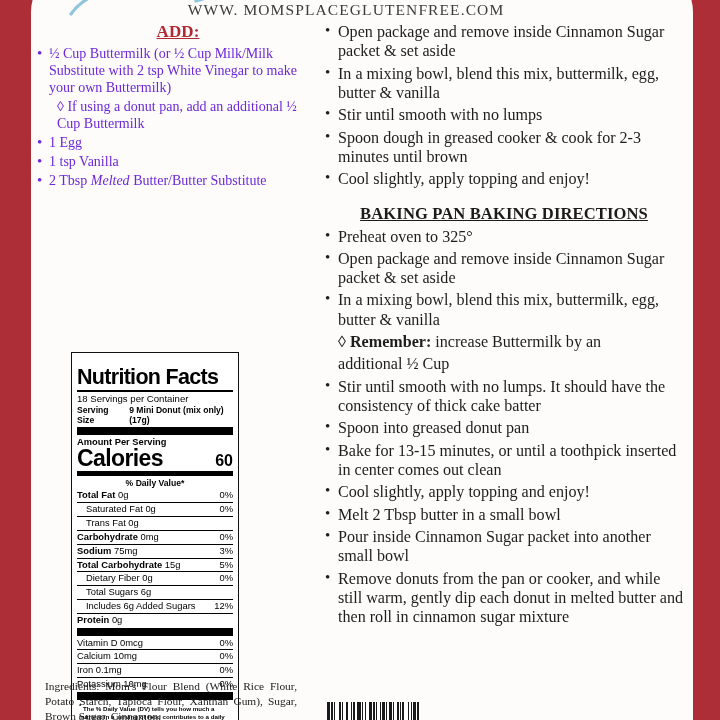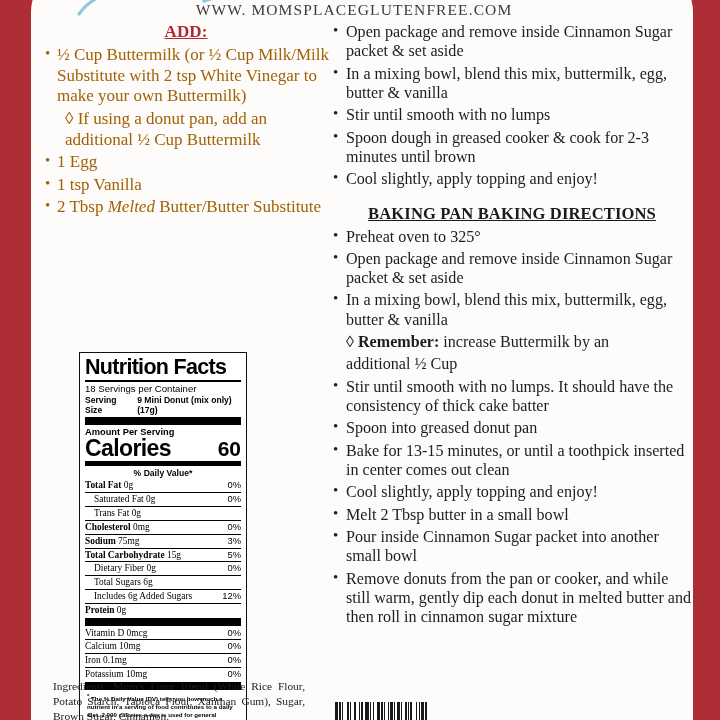--- a/index.html
+++ b/index.html
@@ -25,21 +25,21 @@
     left: 31px;
     top: -34px;
     width: 662px;
     height: 790px;
     background: #fdfcfa;
     border-radius: 46px 46px 34px 34px;
     overflow: hidden;
   }
   .card-inner {
     position: absolute;
-    left: 8px;
+    left: 0;
     top: 34px;
     width: 644px;
     height: 720px;
   }
 
   
   .arrow-wrap {
     position: absolute;
     left: 32px;
     top: -26px;
@@ -108,22 +108,22 @@
   }
   ul.blist > li::before {
     content: "\2022";
     position: absolute;
     left: 2px;
     top: -1px;
     font-size: 15px;
   }
 
   .col-left ul.blist > li {
-    color: #a16207;
-    font-size: 17px;
+    color: #6d28d9;
+    font-size: 14px;
     line-height: 1.215;
     margin-bottom: 2px;
   }
   .col-left .sub {
     padding-left: 22px;
     text-indent: 0;
   }
   .col-left .sub::before { content: ""; }
 
   .col-right ul.blist > li {
@@ -156,21 +156,21 @@
     padding: 3px 5px 4px 5px;
     font-family: "Liberation Sans", sans-serif;
     color: #000;
     box-sizing: border-box;
   }
   .nf-title {
     font-size: 21.5px;
     font-weight: bold;
     letter-spacing: -0.7px;
     line-height: 1.02;
-    margin: 1px 0 1px 0;
+    margin: 11px 0 1px 0;
   }
   .rule-med { border-bottom: 2.5px solid #000; }
   .rule-thick { border-bottom: 8px solid #000; margin: 1px 0; }
   .rule-mid { border-bottom: 5px solid #000; margin: 1px 0; }
 
   .nf-serv {
     font-size: 9.6px;
     padding: 1px 0 0 0;
     line-height: 1.25;
   }
@@ -189,37 +189,37 @@
   }
   .nf-cal {
     display: flex;
     justify-content: space-between;
     align-items: baseline;
     font-weight: bold;
     line-height: 0.98;
     padding-bottom: 1px;
   }
   .nf-cal .lab { font-size: 23px; letter-spacing: -0.6px; }
-  .nf-cal .val { font-size: 21px; }
+  .nf-cal .val { font-size: 16px; }
   .nf-dv {
     text-align: center;
     font-size: 8.6px;
     font-weight: bold;
     padding: 1px 0 1px 0;
   }
   .nf-row {
     display: flex;
     justify-content: space-between;
     font-size: 9.4px;
     padding: 1px 0 1px 0;
     border-bottom: 1px solid #000;
     line-height: 1.15;
   }
   .nf-row.last { border-bottom: none; }
-  .nf-row .nm { white-space: nowrap; font-family: Liberation Serif, serif; }
+  .nf-row .nm { white-space: nowrap; }
   .nf-row.ind .nm { padding-left: 9px; }
   .nf-note {
     font-size: 6.2px;
     line-height: 1.32;
     padding: 2px 1px 0 2px;
     font-weight: bold;
   }
   .nf-note sup { font-size: 6px; }
 
   
@@ -330,21 +330,21 @@
           </div>
         <div class="nf-row ind">
             <span class="nm">Saturated Fat 0g</span>
             <span class="dv">0%</span>
           </div>
         <div class="nf-row ind">
             <span class="nm">Trans Fat 0g</span>
             <span class="dv"></span>
           </div>
         <div class="nf-row">
-            <span class="nm"><b>Cholesterol</b> 0mg</span>
+            <span class="nm"><b>Carbohydrate</b> 0mg</span>
             <span class="dv">0%</span>
           </div>
         <div class="nf-row">
             <span class="nm"><b>Sodium</b> 75mg</span>
             <span class="dv">3%</span>
           </div>
         <div class="nf-row">
             <span class="nm"><b>Total Carbohydrate</b> 15g</span>
             <span class="dv">5%</span>
           </div>

